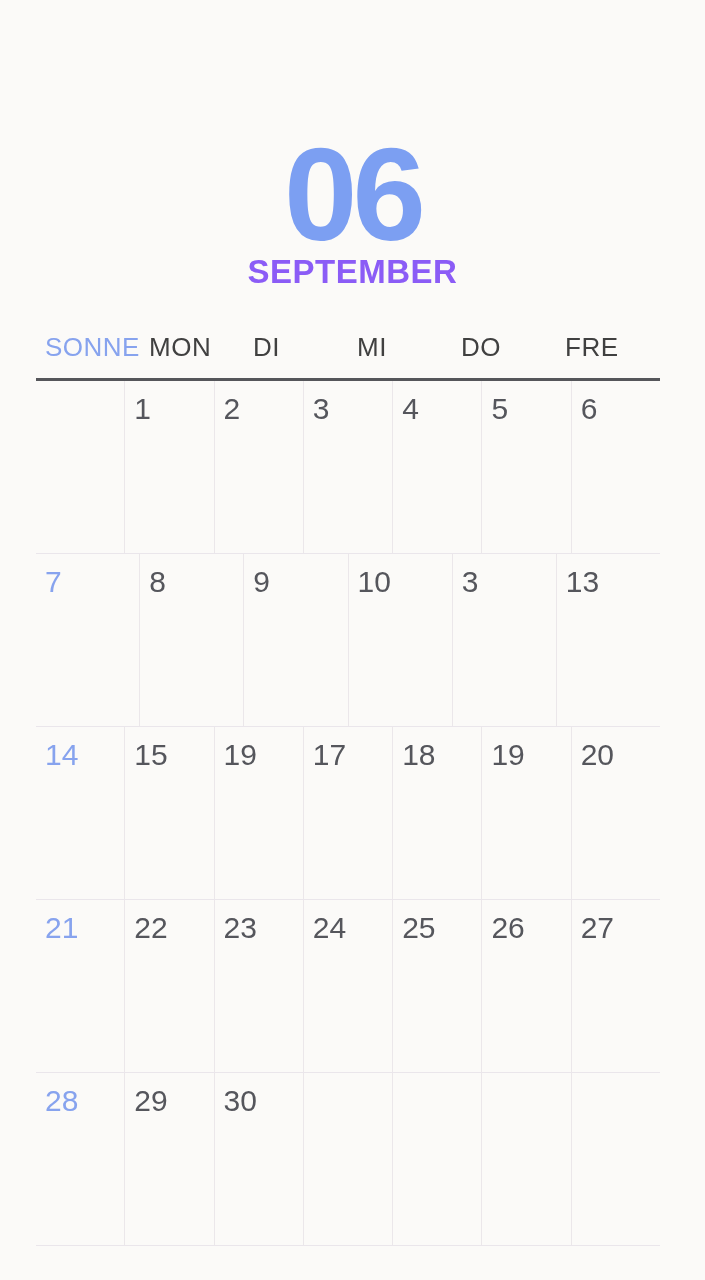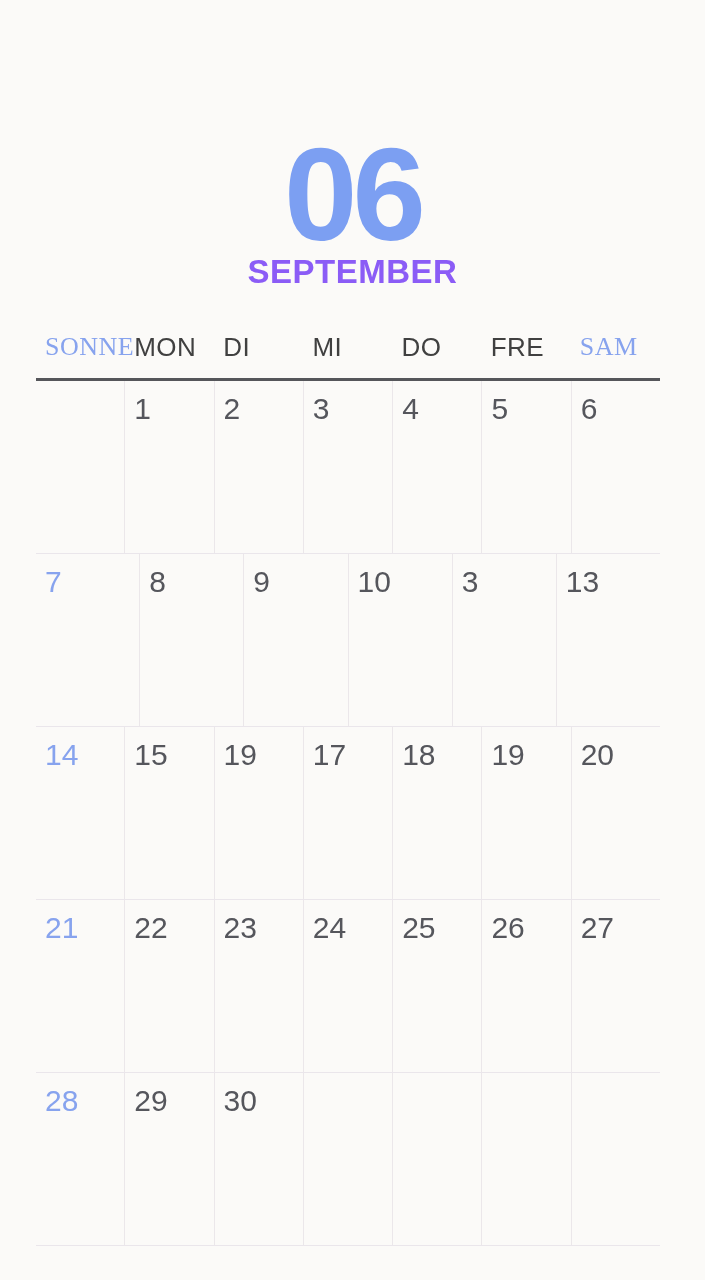--- a/index.html
+++ b/index.html
@@ -55,21 +55,20 @@
     padding-left: 9px;
     font-size: 26px;
     line-height: 26px;
     letter-spacing: 0.5px;
     color: #404040;
     white-space: nowrap;
     overflow: visible;
   }
   .weekday.accent {
     color: #87A3EE;
-    font-family: Liberation Serif, serif;
   }
 
   .week-row {
     display: flex;
     height: 172px;
     border-bottom: 1px solid #EAE6EB;
   }
   .day-cell {
     flex: 1 0 0;
     min-width: 0;
@@ -96,21 +95,20 @@
 
 <div class="calendar">
 
   <div class="weekday-row">
     <div class="weekday accent">SONNE</div>
     <div class="weekday">MON</div>
     <div class="weekday">DI</div>
     <div class="weekday">MI</div>
     <div class="weekday">DO</div>
     <div class="weekday">FRE</div>
-    <div class="weekday accent">SAM</div>
   </div>
 
   <div class="week-row">
     <div class="day-cell sun"></div>
     <div class="day-cell">1</div>
     <div class="day-cell">2</div>
     <div class="day-cell">3</div>
     <div class="day-cell">4</div>
     <div class="day-cell">5</div>
     <div class="day-cell">6</div>

